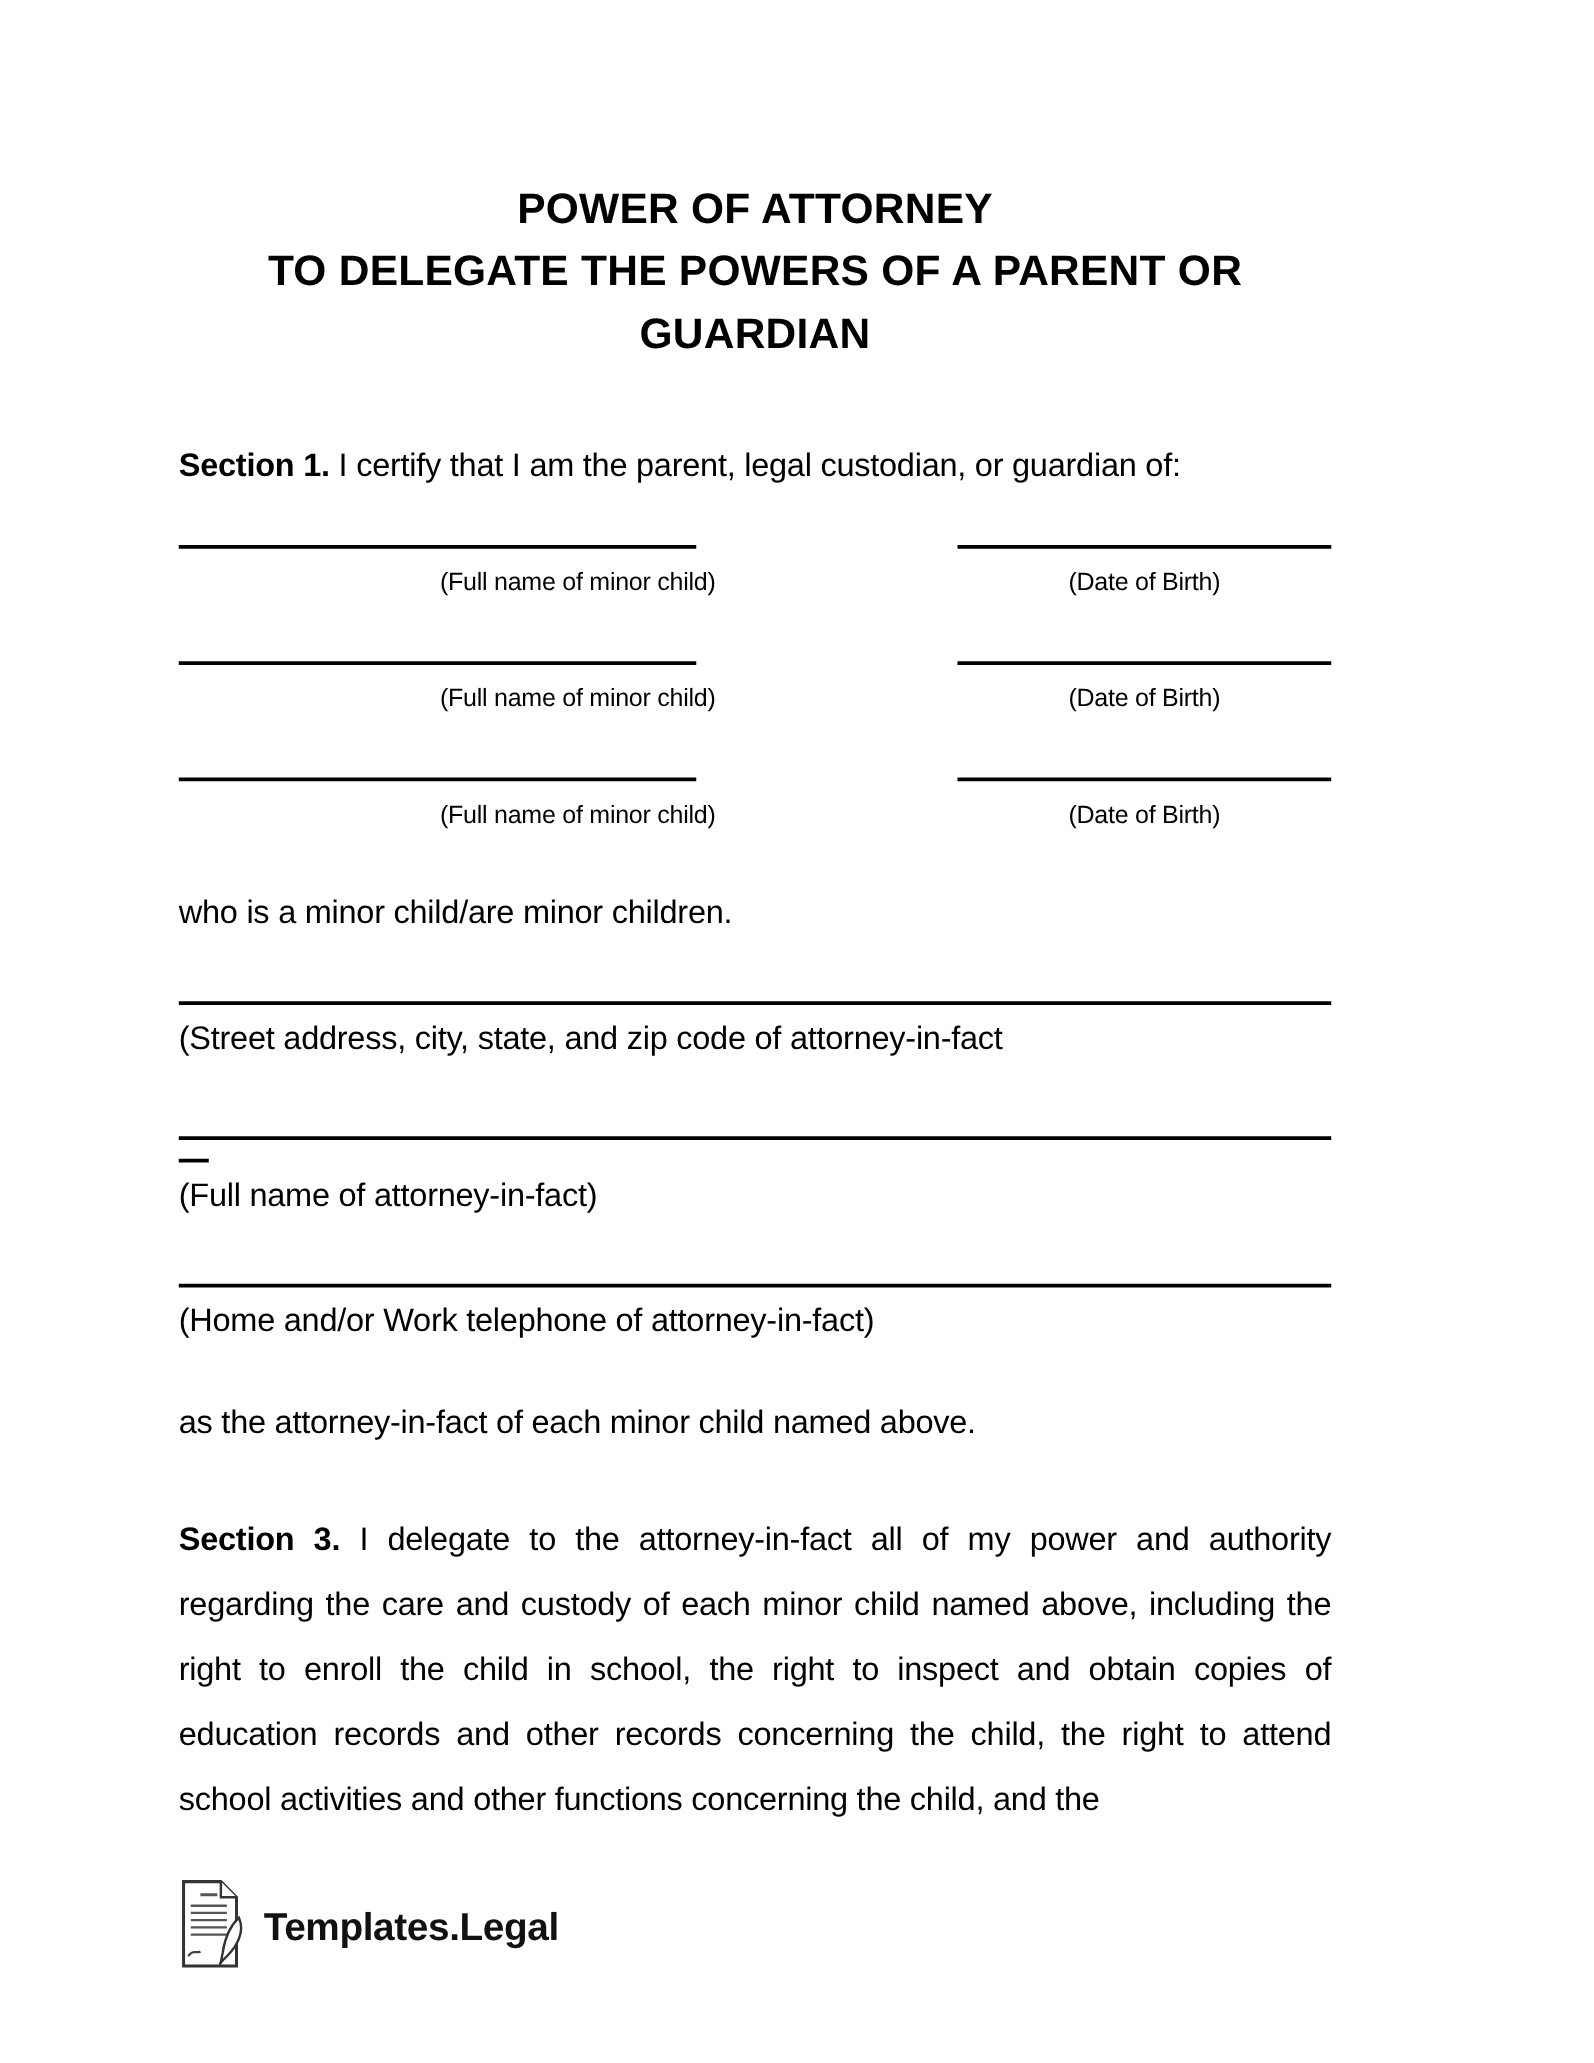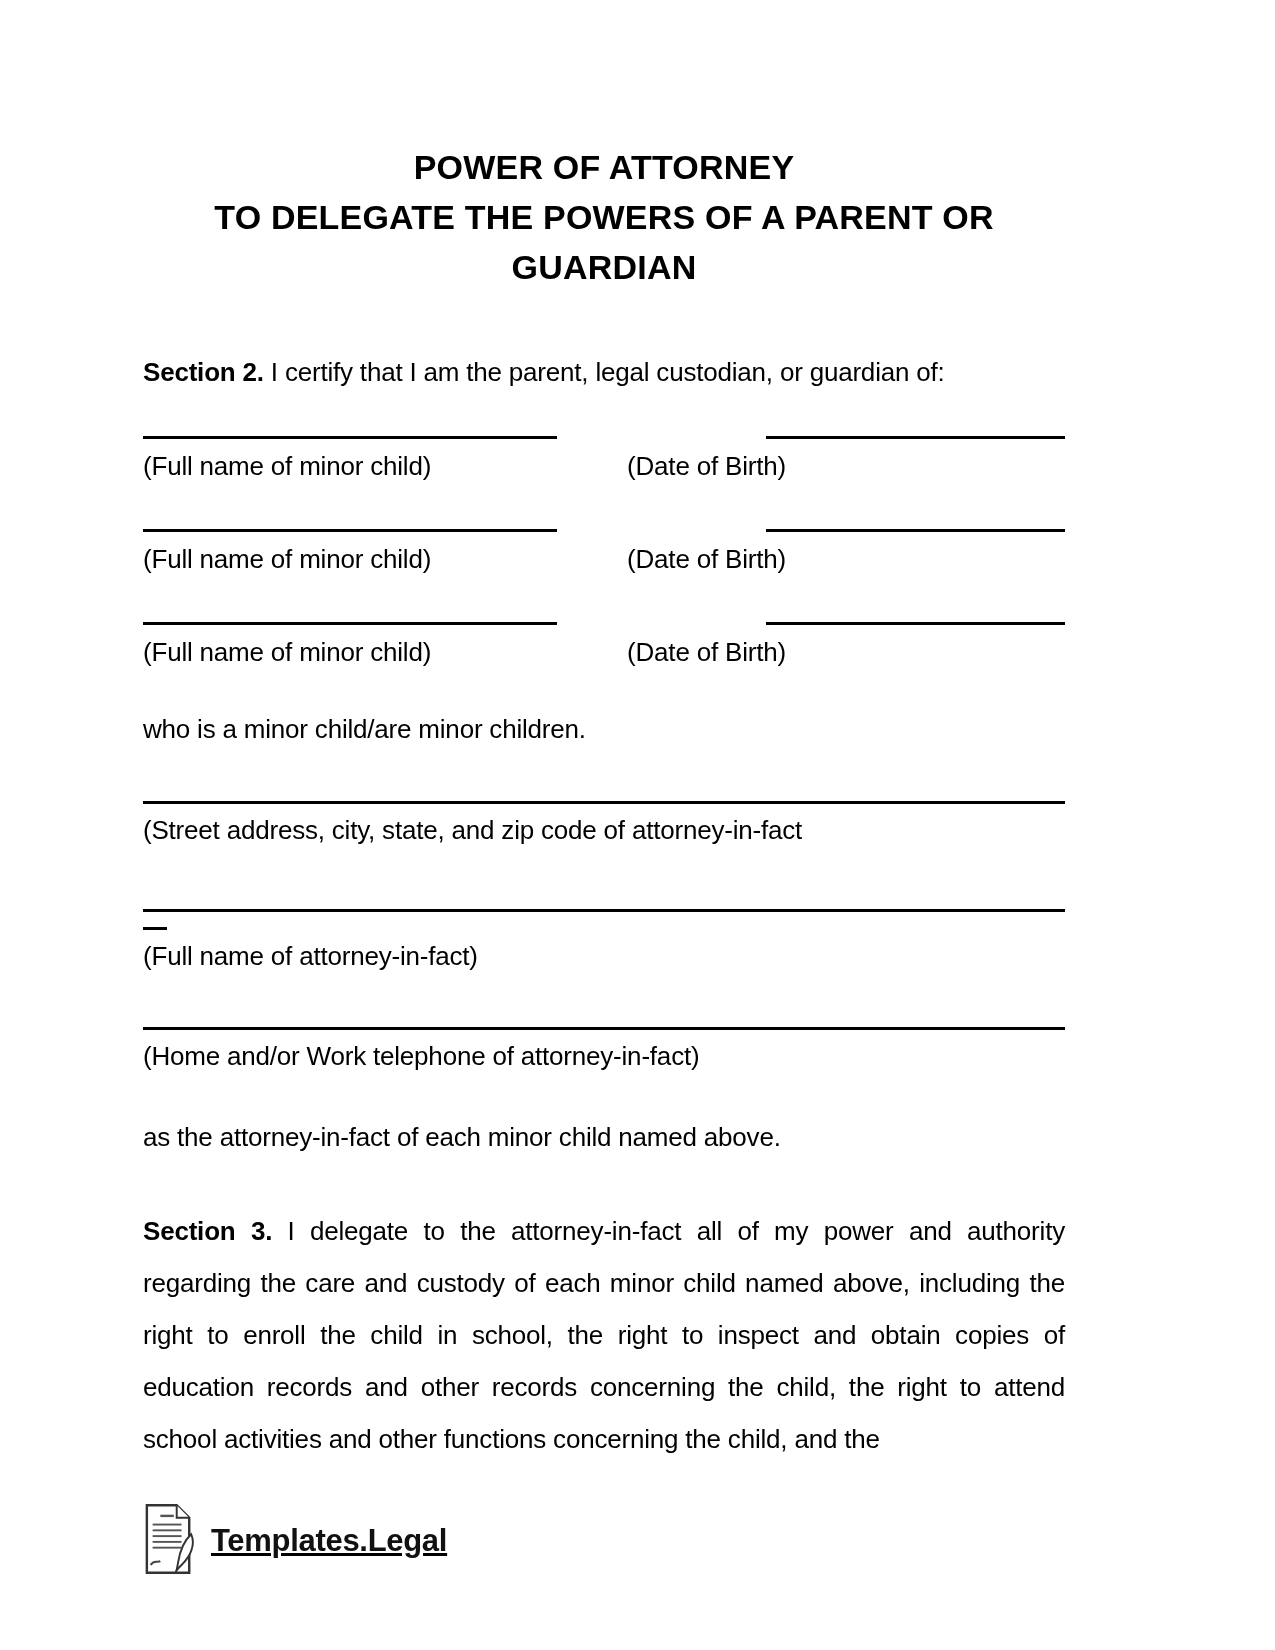--- a/index.html
+++ b/index.html
@@ -34,23 +34,23 @@
   .row-lines {
     display: flex;
     justify-content: space-between;
     align-items: flex-end;
   }
   .blank { height: 0; border-bottom: 3px solid #000; }
   .blank-name { width: 414px; }
   .blank-dob  { width: 299px; }
   .row-labels {
     display: flex;
-    justify-content: flex-start;
+    justify-content: flex-end;
     margin-top: 10px;
-    font-size: 26px;
+    font-size: 20px;
     line-height: 34px;
     letter-spacing: -0.2px;
   }
   .label-name { width: 414px; text-align: left; }
   .label-dob  { width: 299px; text-align: center; }
 
   .who-statement { margin-top: 42px; }
   .section2-para { margin-top: 50px; }
 
   .field-line { height: 0; border-bottom: 3px solid #000; margin-top: 62px; }
@@ -71,42 +71,41 @@
     line-height: 52px;
   }
 
   .footer {
     position: absolute;
     left: 143px;
     top: 1503px;
     display: flex;
     align-items: center;
     gap: 16px;
-    text-decoration: underline;
   }
   .brand-name {
     font-size: 31px;
     font-weight: 700;
     color: #111111;
     letter-spacing: -0.3px;
   }
 </style>
 </head>
 <body>
 
 <div class="page">
 
   <div class="doc-title">
     <div>POWER OF ATTORNEY</div>
     <div>TO DELEGATE THE POWERS OF A PARENT OR</div>
     <div>GUARDIAN</div>
   </div>
 
   <div class="para">
-    <strong>Section 2.</strong>
+    <strong>Section 1.</strong>
     <span>I certify that I am the parent, legal custodian, or guardian of:</span>
   </div>
 
   <div class="child-row">
     <div class="row-lines">
       <div class="blank blank-name"></div>
       <div class="blank blank-dob"></div>
     </div>
     <div class="row-labels">
       <div class="label-name">(Full name of minor child)</div>

